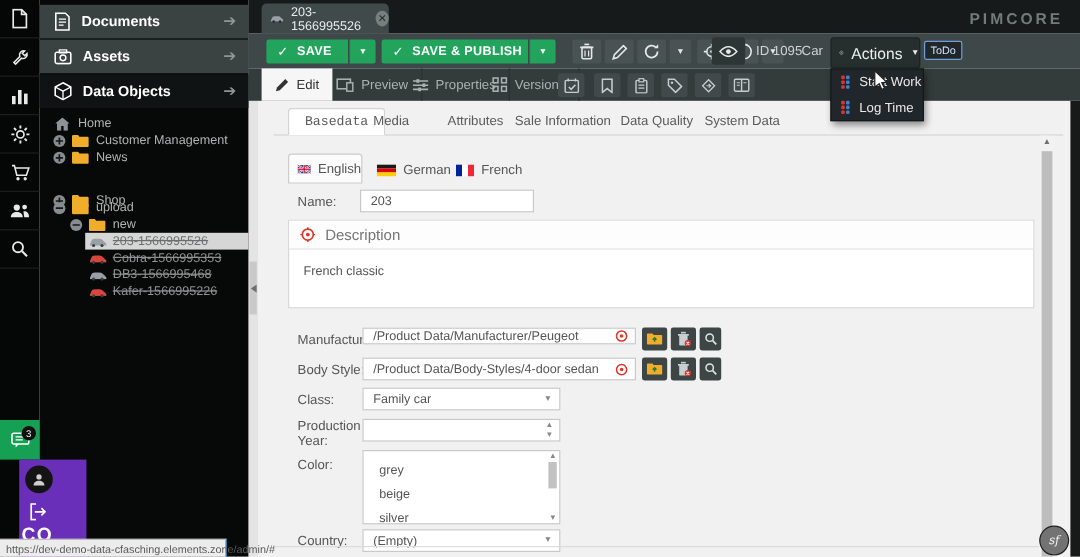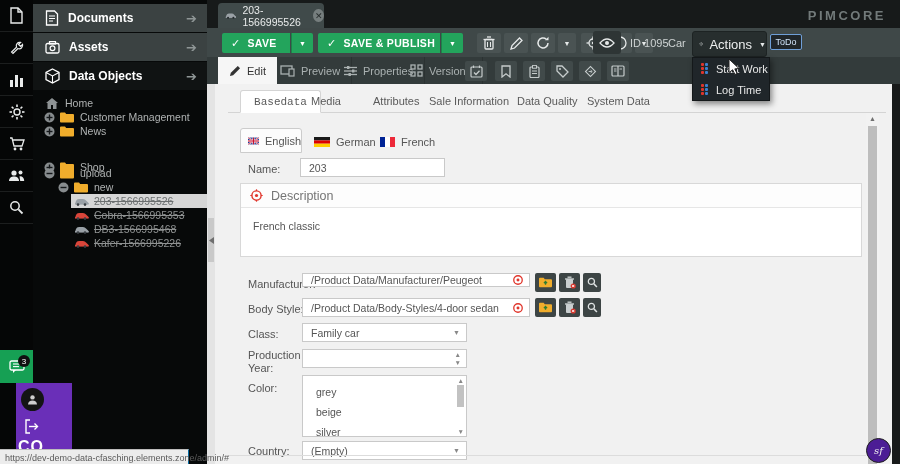--- a/index.html
+++ b/index.html
@@ -629,21 +629,21 @@
     <div class="abs" style="left:13px;top:371px;width:658px;height:1px;background:#dcdcdc;"></div>
   </div>
 
   <div class="abs" style="left:866px;top:113px;width:13px;height:351px;background:#f2f2f2;z-index:7;">
     <span class="abs" style="left:3px;top:2px;font-size:7px;color:#707070;">▲</span>
     <div class="abs" style="left:2px;top:13px;width:9px;height:338px;background:#bdbdbd;"></div>
   </div>
 
   <div class="abs" style="left:892px;top:84px;width:8px;height:380px;background:#181a1a;z-index:8;"></div>
 
-  <div class="abs" style="left:866px;top:438px;width:23px;height:23px;border-radius:50%;background:#4c1d95;border:1px solid #1f1f1f;display:flex;align-items:center;justify-content:center;z-index:60;cursor:pointer;">
+  <div class="abs" style="left:866px;top:438px;width:23px;height:23px;border-radius:50%;background:#737373;border:1px solid #1f1f1f;display:flex;align-items:center;justify-content:center;z-index:60;cursor:pointer;">
     <span style="font-family:'DejaVu Serif',serif;font-style:italic;font-size:10px;color:#efefef;">sf</span>
   </div>
 
   <div class="abs" style="left:0;top:449px;width:188px;height:15px;background:#ececec;border-top:1px solid #bdbdbd;border-right:1px solid #0369a1;display:flex;align-items:center;z-index:70;">
     <span style="margin-left:5px;font-size:9px;color:#5a5a5a;white-space:nowrap;">https://dev-demo-data-cfasching.elements.zone/admin/#</span>
   </div>
 
 </div>
 
 </body></html>

